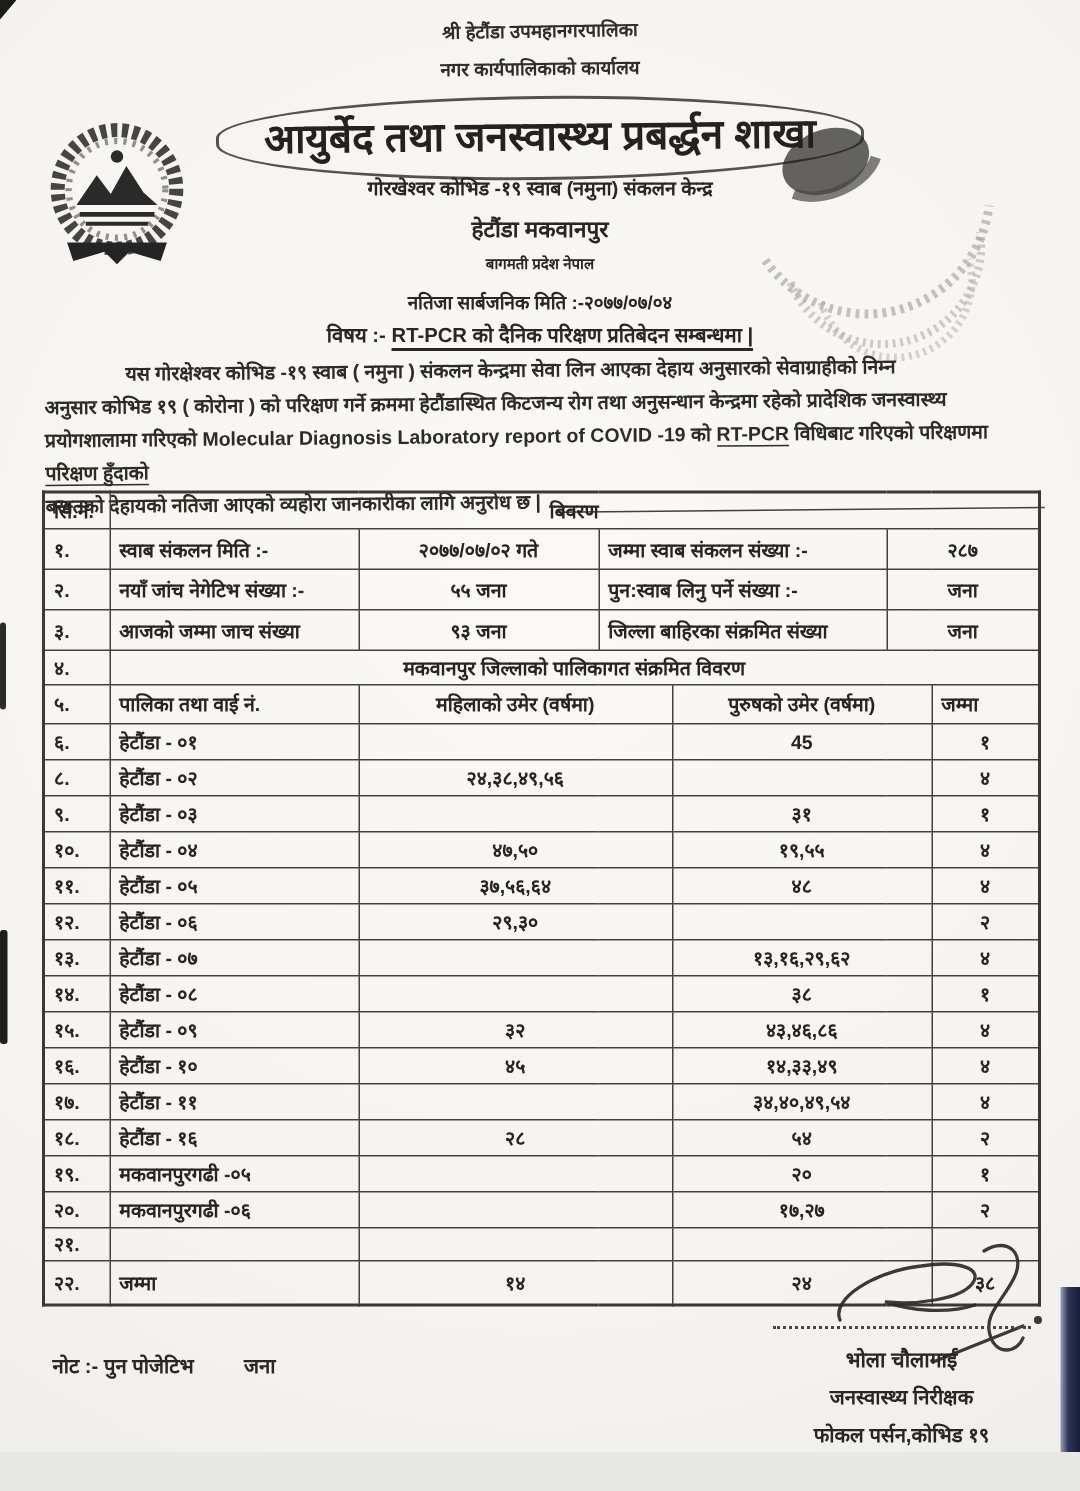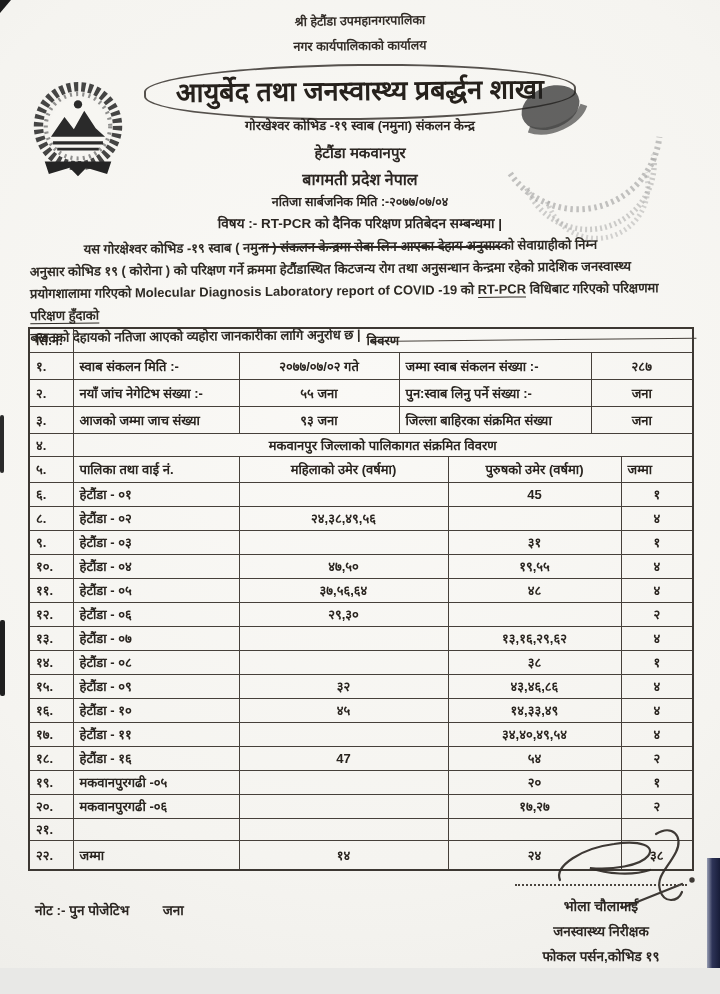--- a/index.html
+++ b/index.html
@@ -16,24 +16,24 @@
   .org1{top:12px; font-size:12.5px; transform:rotate(-0.9deg); font-weight:bold; color:#332d28;}
   .org2{top:37px; font-size:12.5px; transform:rotate(-0.7deg); font-weight:bold; color:#332d28;}
   .title-wrap{top:64px;}
   .title-oval{
     display:inline-block; font-size:27px; font-weight:bold; color:#26211c;
     border:2px solid rgba(45,40,35,.8); border-radius:50% / 46%;
     padding:5px 30px 10px 30px; transform:rotate(-0.6deg);
   }
   .sub1{top:116px; font-size:13px; font-weight:bold;}
   .sub2{top:142px; font-size:15px; font-weight:bold;text-align:center;}
-  .sub3{top:168px; font-size:16px; font-weight:bold;}
+  .sub3{top:168px; font-size:10px; font-weight:bold;}
   .dateline{top:193px; font-size:12.5px; font-weight:bold;}
   .subject{top:214px; font-size:13.5px; font-weight:bold;}
-  .subject .u{border-bottom:2px solid #2b2622; padding-bottom:15px;}
+  .subject .u{border-bottom:2px solid #2b2622; padding-bottom:1px;}
   
   .para{left:30px; right:24px; top:236px; font-size:13px; line-height:22px;
         font-weight:600; transform:rotate(-0.55deg); color:#2e2a24;}
   .para .indent{display:inline-block; width:54px;}
   .para .u{border-bottom:1.5px solid #2e2a24;}
   .line4{display:flex; align-items:flex-end;}
   .line4 .trail{flex:1; border-bottom:1.6px solid #46403a; margin:0 0 4px 10px;}
   
   table.rpt{
     position:absolute; left:28px; top:327px; width:664px;
@@ -250,21 +250,21 @@
     <tr class="r-data">
       <td class="l sn">१७.</td>
       <td class="l">हेटौंडा - ११</td>
       <td class="c" colspan="2"></td>
       <td class="c" colspan="2">३४,४०,४९,५४</td>
       <td class="c">४</td>
     </tr>
     <tr class="r-data">
       <td class="l sn">१८.</td>
       <td class="l">हेटौंडा - १६</td>
-      <td class="c" colspan="2">47</td>
+      <td class="c" colspan="2">२८</td>
       <td class="c" colspan="2">५४</td>
       <td class="c">२</td>
     </tr>
     <tr class="r-data">
       <td class="l sn">१९.</td>
       <td class="l">मकवानपुरगढी -०५</td>
       <td class="c" colspan="2"></td>
       <td class="c" colspan="2">२०</td>
       <td class="c">१</td>
     </tr>

